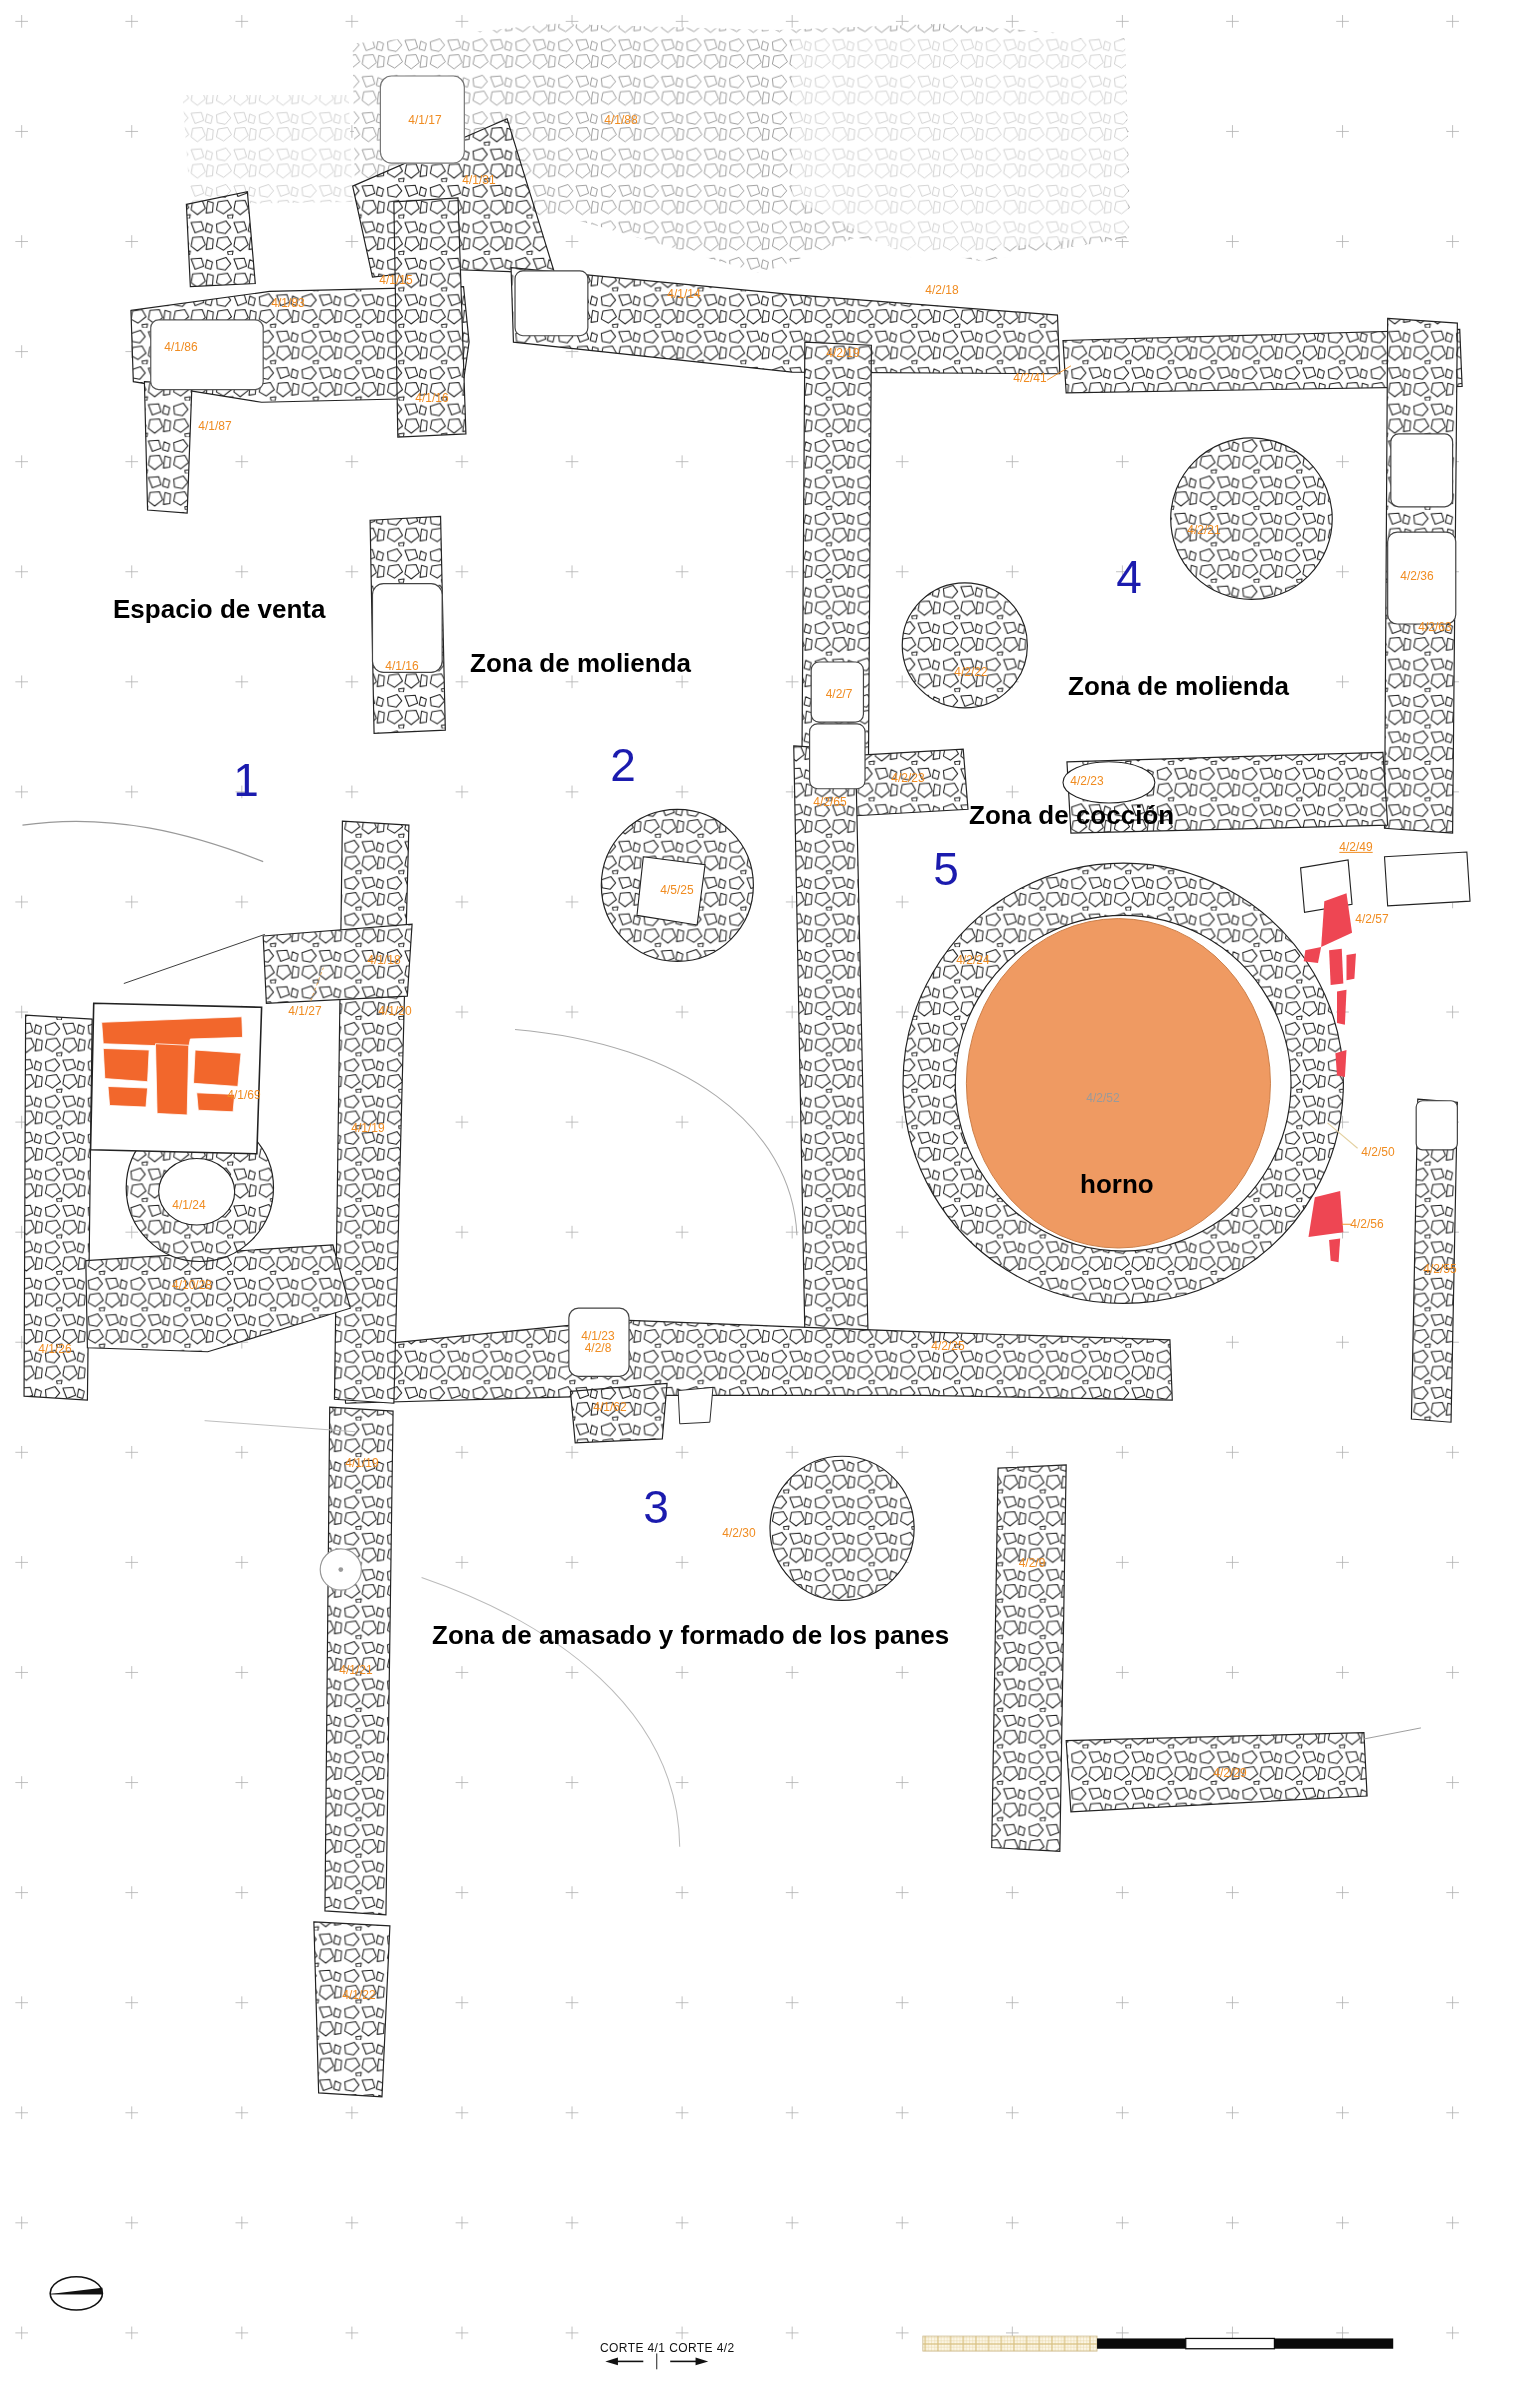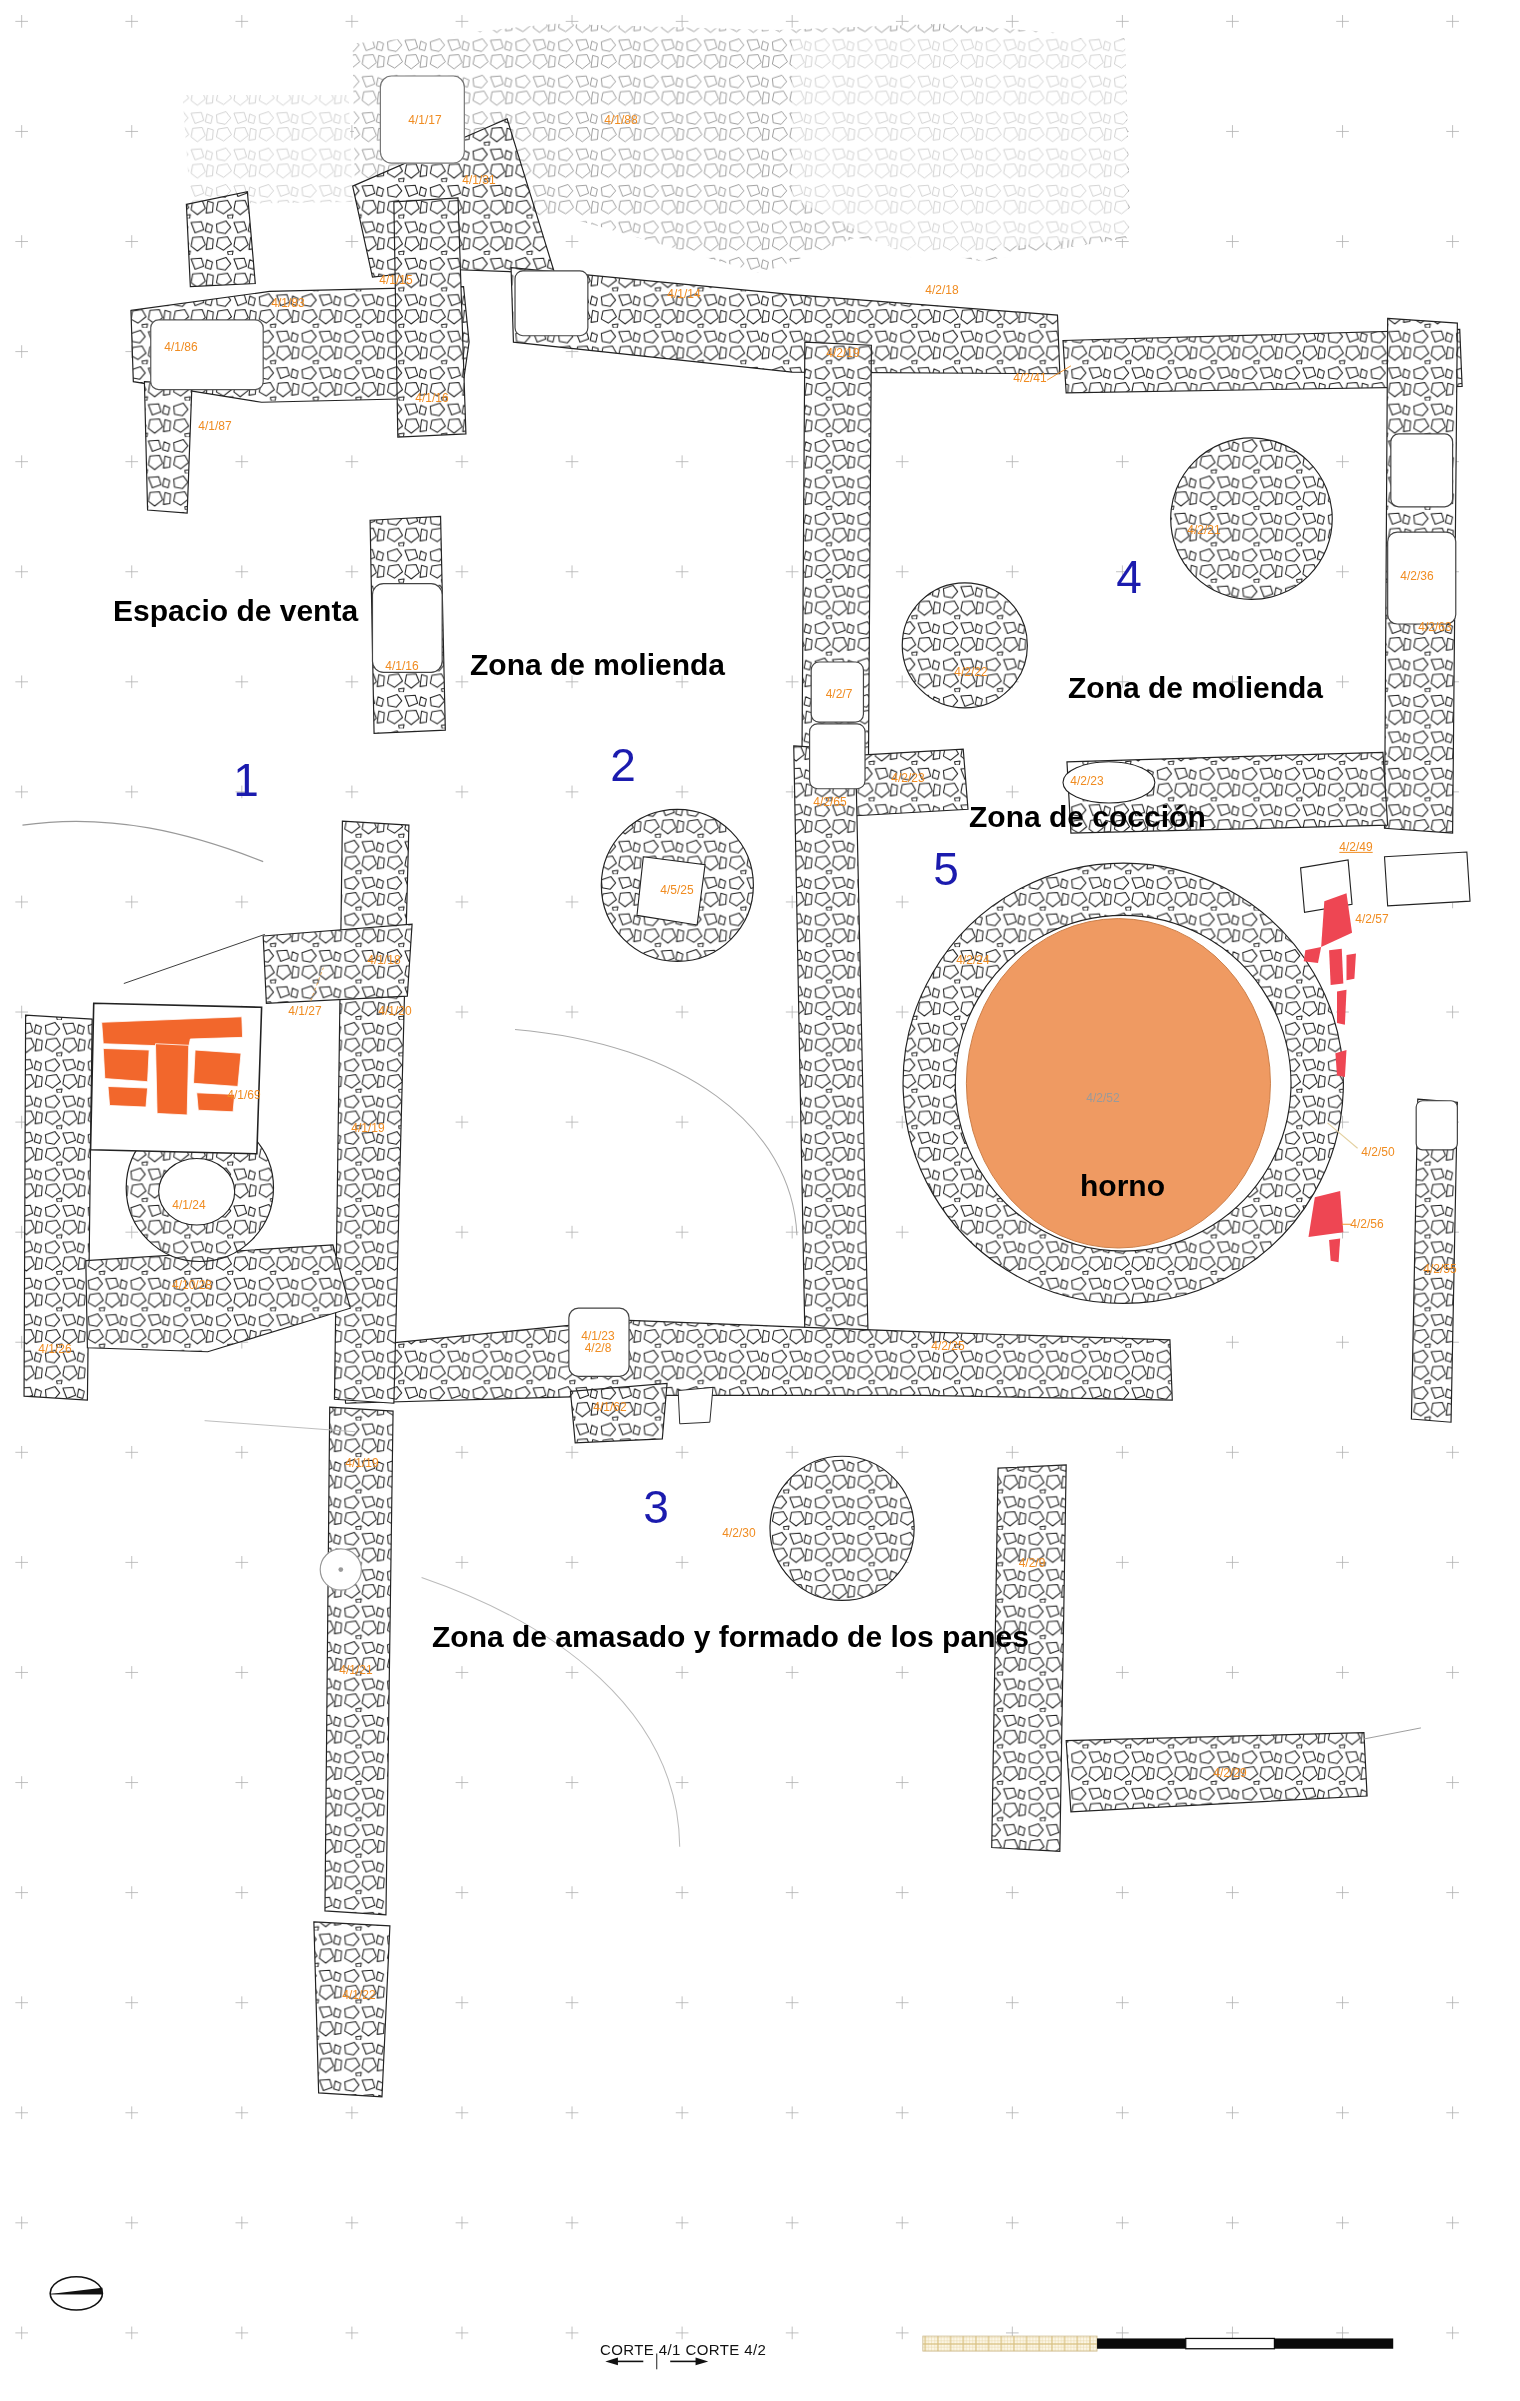--- a/index.html
+++ b/index.html
@@ -5,23 +5,23 @@
   html,body{margin:0;padding:0;background:#fff;}
   .stage{position:relative;width:1521px;height:2401px;background:#fff;overflow:hidden;
          font-family:"Liberation Sans",sans-serif;}
   .stage svg{position:absolute;left:0;top:0;}
   #label-layer{position:absolute;left:0;top:0;width:100%;height:100%;pointer-events:none;}
   .ctx{position:absolute;transform:translate(-50%,-50%);font-size:12px;line-height:1.02;
        color:var(--ctx,#F08C21);white-space:pre-line;text-align:center;}
   .ctx.muted{color:var(--muted,#9a9a9a);}
   .znum{position:absolute;transform:translate(-50%,-50%);font-size:46px;
         color:var(--znum,#1B1BAE);}
-  .ztext{position:absolute;font-size:30px;font-weight:bold;color:#000;white-space:nowrap;}
+  .ztext{position:absolute;font-size:26px;font-weight:bold;color:#000;white-space:nowrap;}
   .corte{position:absolute;left:600px;top:2341px;width:111px;text-align:left;
-         font-size:15px;color:#111;letter-spacing:0.4px;white-space:nowrap;}
+         font-size:12px;color:#111;letter-spacing:0.4px;white-space:nowrap;}
 </style>
 </head>
 <body>
 
 <div class="stage">
 
 <svg width="1521" height="2401" viewBox="0 0 1920 3032">
   <defs>
 
     <pattern id="st" width="54" height="46" patternUnits="userSpaceOnUse">

